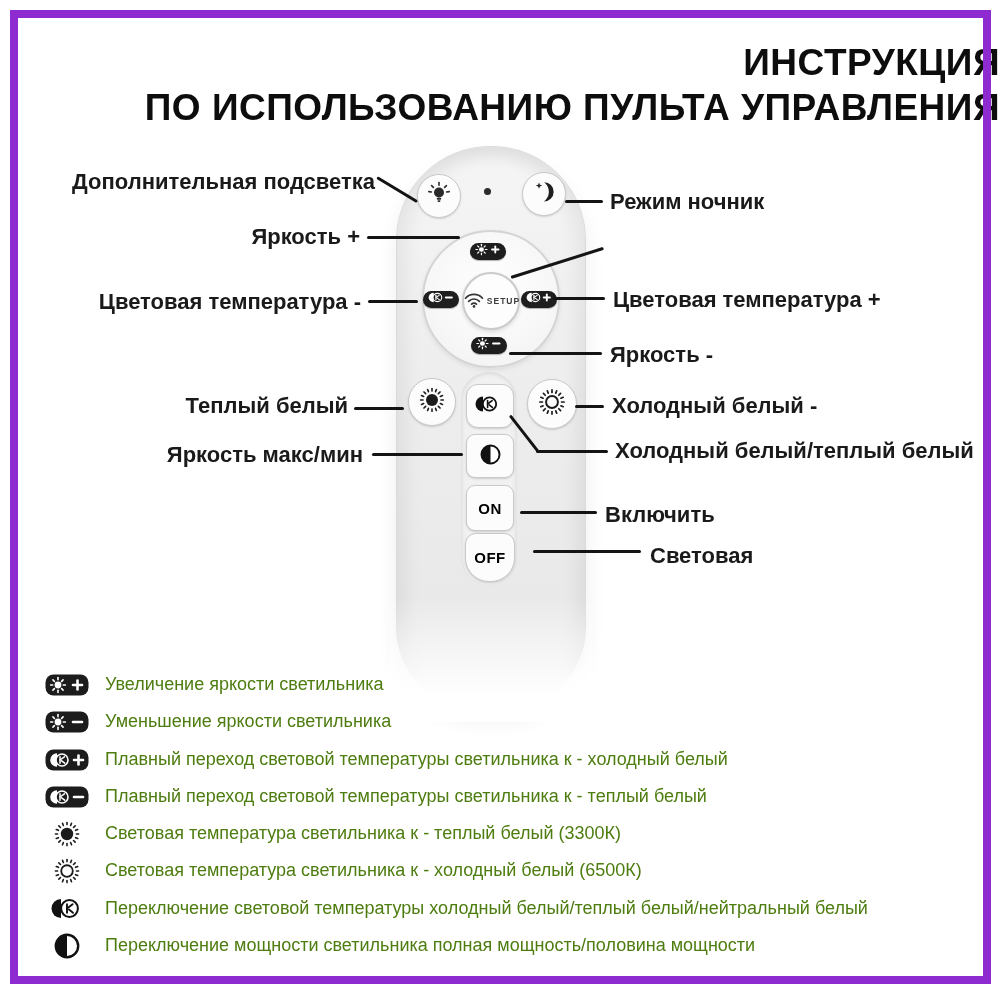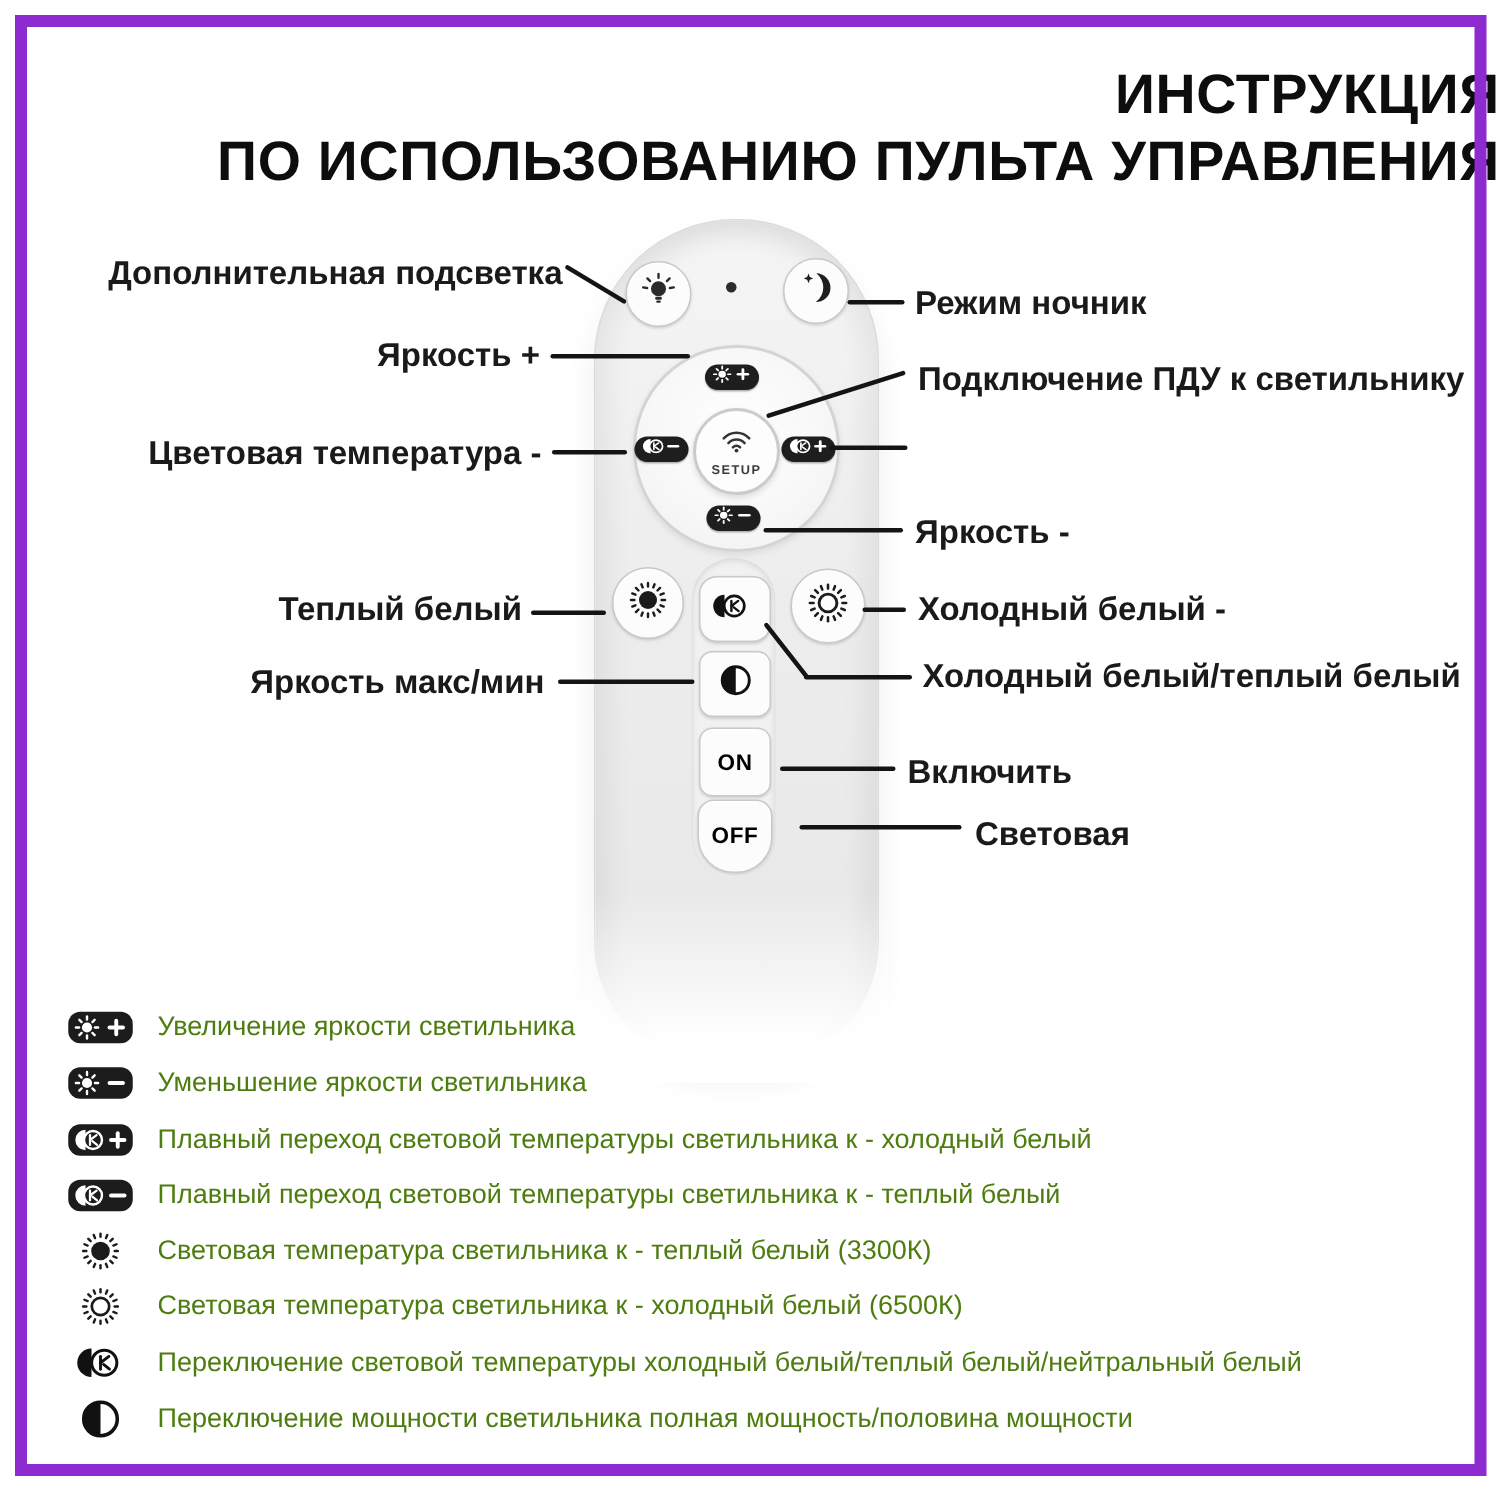--- a/index.html
+++ b/index.html
@@ -39,21 +39,21 @@
     background:radial-gradient(circle at 50% 42%,#ffffff 0%,#f7f7f7 60%,#efefef 100%);
     border:2px solid #d4d4d4;box-shadow:0 2px 5px rgba(0,0,0,.08);
   }
   .pill{
     position:absolute;width:36px;height:17px;border-radius:9px;background:#1e1e1e;
     display:flex;align-items:center;justify-content:center;box-shadow:0 1px 1px rgba(0,0,0,.3);
   }
   .setup{
     position:absolute;left:462px;top:272px;width:54px;height:54px;border-radius:50%;
     background:#fdfdfd;border:2px solid #cbcbcb;box-shadow:0 2px 4px rgba(0,0,0,.12);
-    display:flex;flex-direction:column;align-items:center;justify-content:center;gap:1px;
+    display:flex;align-items:center;justify-content:center;gap:1px;
   }
   .setup-text{font-size:8.5px;font-weight:700;letter-spacing:1px;color:#3c3c3c;}
   .strip{
     position:absolute;left:461px;top:372px;width:56px;height:214px;border-radius:28px;
     background:#f1f1f1;box-shadow:inset 0 1px 5px rgba(0,0,0,.13);
   }
   .onoff-text{font-size:15px;font-weight:700;color:#000000;letter-spacing:0.5px;}
   
   .lbl{
     position:absolute;font-size:22px;font-weight:600;color:#1a1a1a;white-space:nowrap;
@@ -272,21 +272,21 @@
     <span class="onoff-text">OFF</span>
   </div>
 
   <div class="lbl r" style="right:625px;top:169px;">Дополнительная подсветка</div>
   <div class="lbl r" style="right:640px;top:224px;">Яркость +</div>
   <div class="lbl r" style="right:639px;top:289px;">Цветовая температура -</div>
   <div class="lbl r" style="right:652px;top:393px;">Теплый белый</div>
   <div class="lbl r" style="right:637px;top:442px;">Яркость макс/мин</div>
 
   <div class="lbl" style="left:610px;top:189px;">Режим ночник</div>
-  <div class="lbl" style="left:612px;top:240px;">Подключение ПДУ к светильнику</div>
+  <div class="lbl" style="left:613px;top:287px;">Цветовая температура +</div>
   <div class="lbl" style="left:610px;top:342px;">Яркость -</div>
   <div class="lbl" style="left:612px;top:393px;">Холодный белый -</div>
   <div class="lbl" style="left:615px;top:438px;">Холодный белый/теплый белый</div>
   <div class="lbl" style="left:605px;top:502px;">Включить</div>
   <div class="lbl" style="left:650px;top:543px;">Световая</div>
 
   <div class="cline" style="left:377px;top:176px;width:47px;transform:rotate(31deg);"></div>
   <div class="cline" style="left:367px;top:236px;width:93px;"></div>
   <div class="cline" style="left:368px;top:300px;width:50px;"></div>
   <div class="cline" style="left:354px;top:407px;width:50px;"></div>

